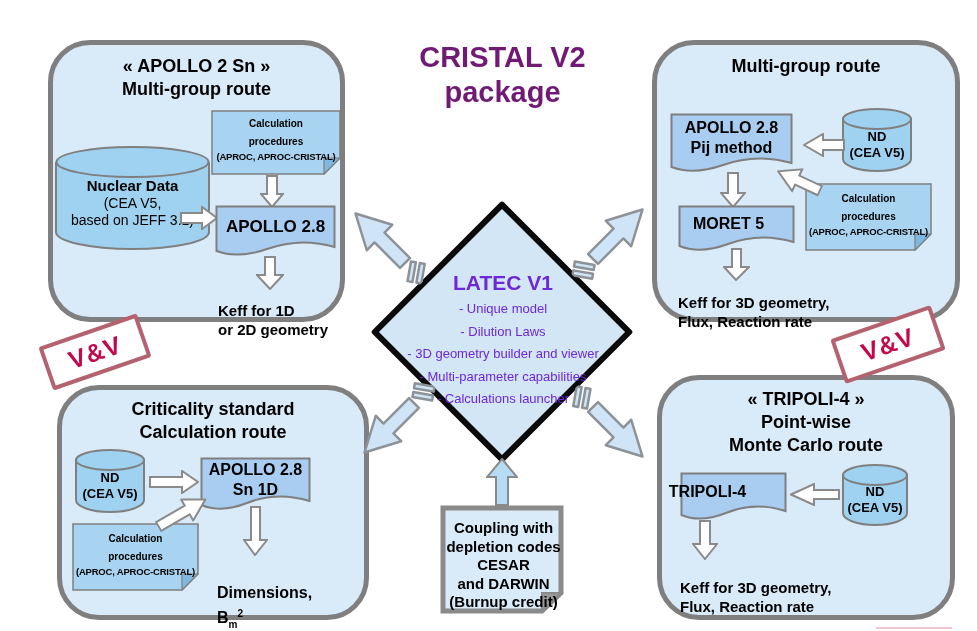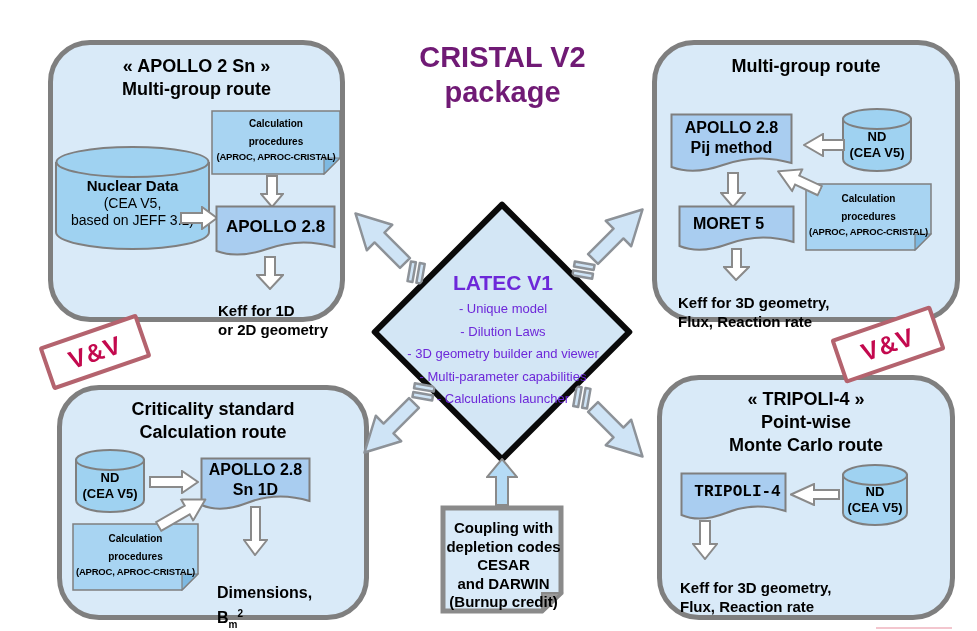--- a/index.html
+++ b/index.html
@@ -207,21 +207,21 @@
   <div class="route-box" style="left:657px; top:375px; width:298px; height:245px;">
     <div class="box-title" style="top:8px;">
       <div>« TRIPOLI-4 »</div>
       <div>Point-wise</div>
       <div>Monte Carlo route</div>
     </div>
 
     <svg class="abs" style="left:18px; top:92px;" width="107" height="52">
       <path d="M1.5,1.5 H105.5 V39 C84,32 65,33 46,41 C28,48 13,48 1.5,43 Z" fill="#a9cdf0" stroke="#7f7f7f" stroke-width="2"></path>
     </svg>
-    <div class="doc-label" style="left:30px; top:94px; width:91px; height:36px; font-size:16px;font-family:Liberation Mono, monospace;">TRIPOLI-4</div>
+    <div class="doc-label" style="left:0; top:94px; width:91px; height:36px; font-size:16px;">TRIPOLI-4</div>
 
     <svg class="abs" style="left:180px; top:83px;" width="66" height="64">
       <path d="M1,12 L1,50 A32,12 0 0,0 65,50 L65,12 Z" fill="#9fd2f1" stroke="#7f7f7f" stroke-width="2"></path>
       <ellipse cx="33" cy="12" rx="32" ry="10" fill="#9fd2f1" stroke="#7f7f7f" stroke-width="2"></ellipse>
     </svg>
     <div class="cyl-label" style="left:180px; top:104px; width:66px; font-weight:bold; font-size:13px; line-height:16px;">
       <div>ND</div>
       <div>(CEA V5)</div>
     </div>
 

